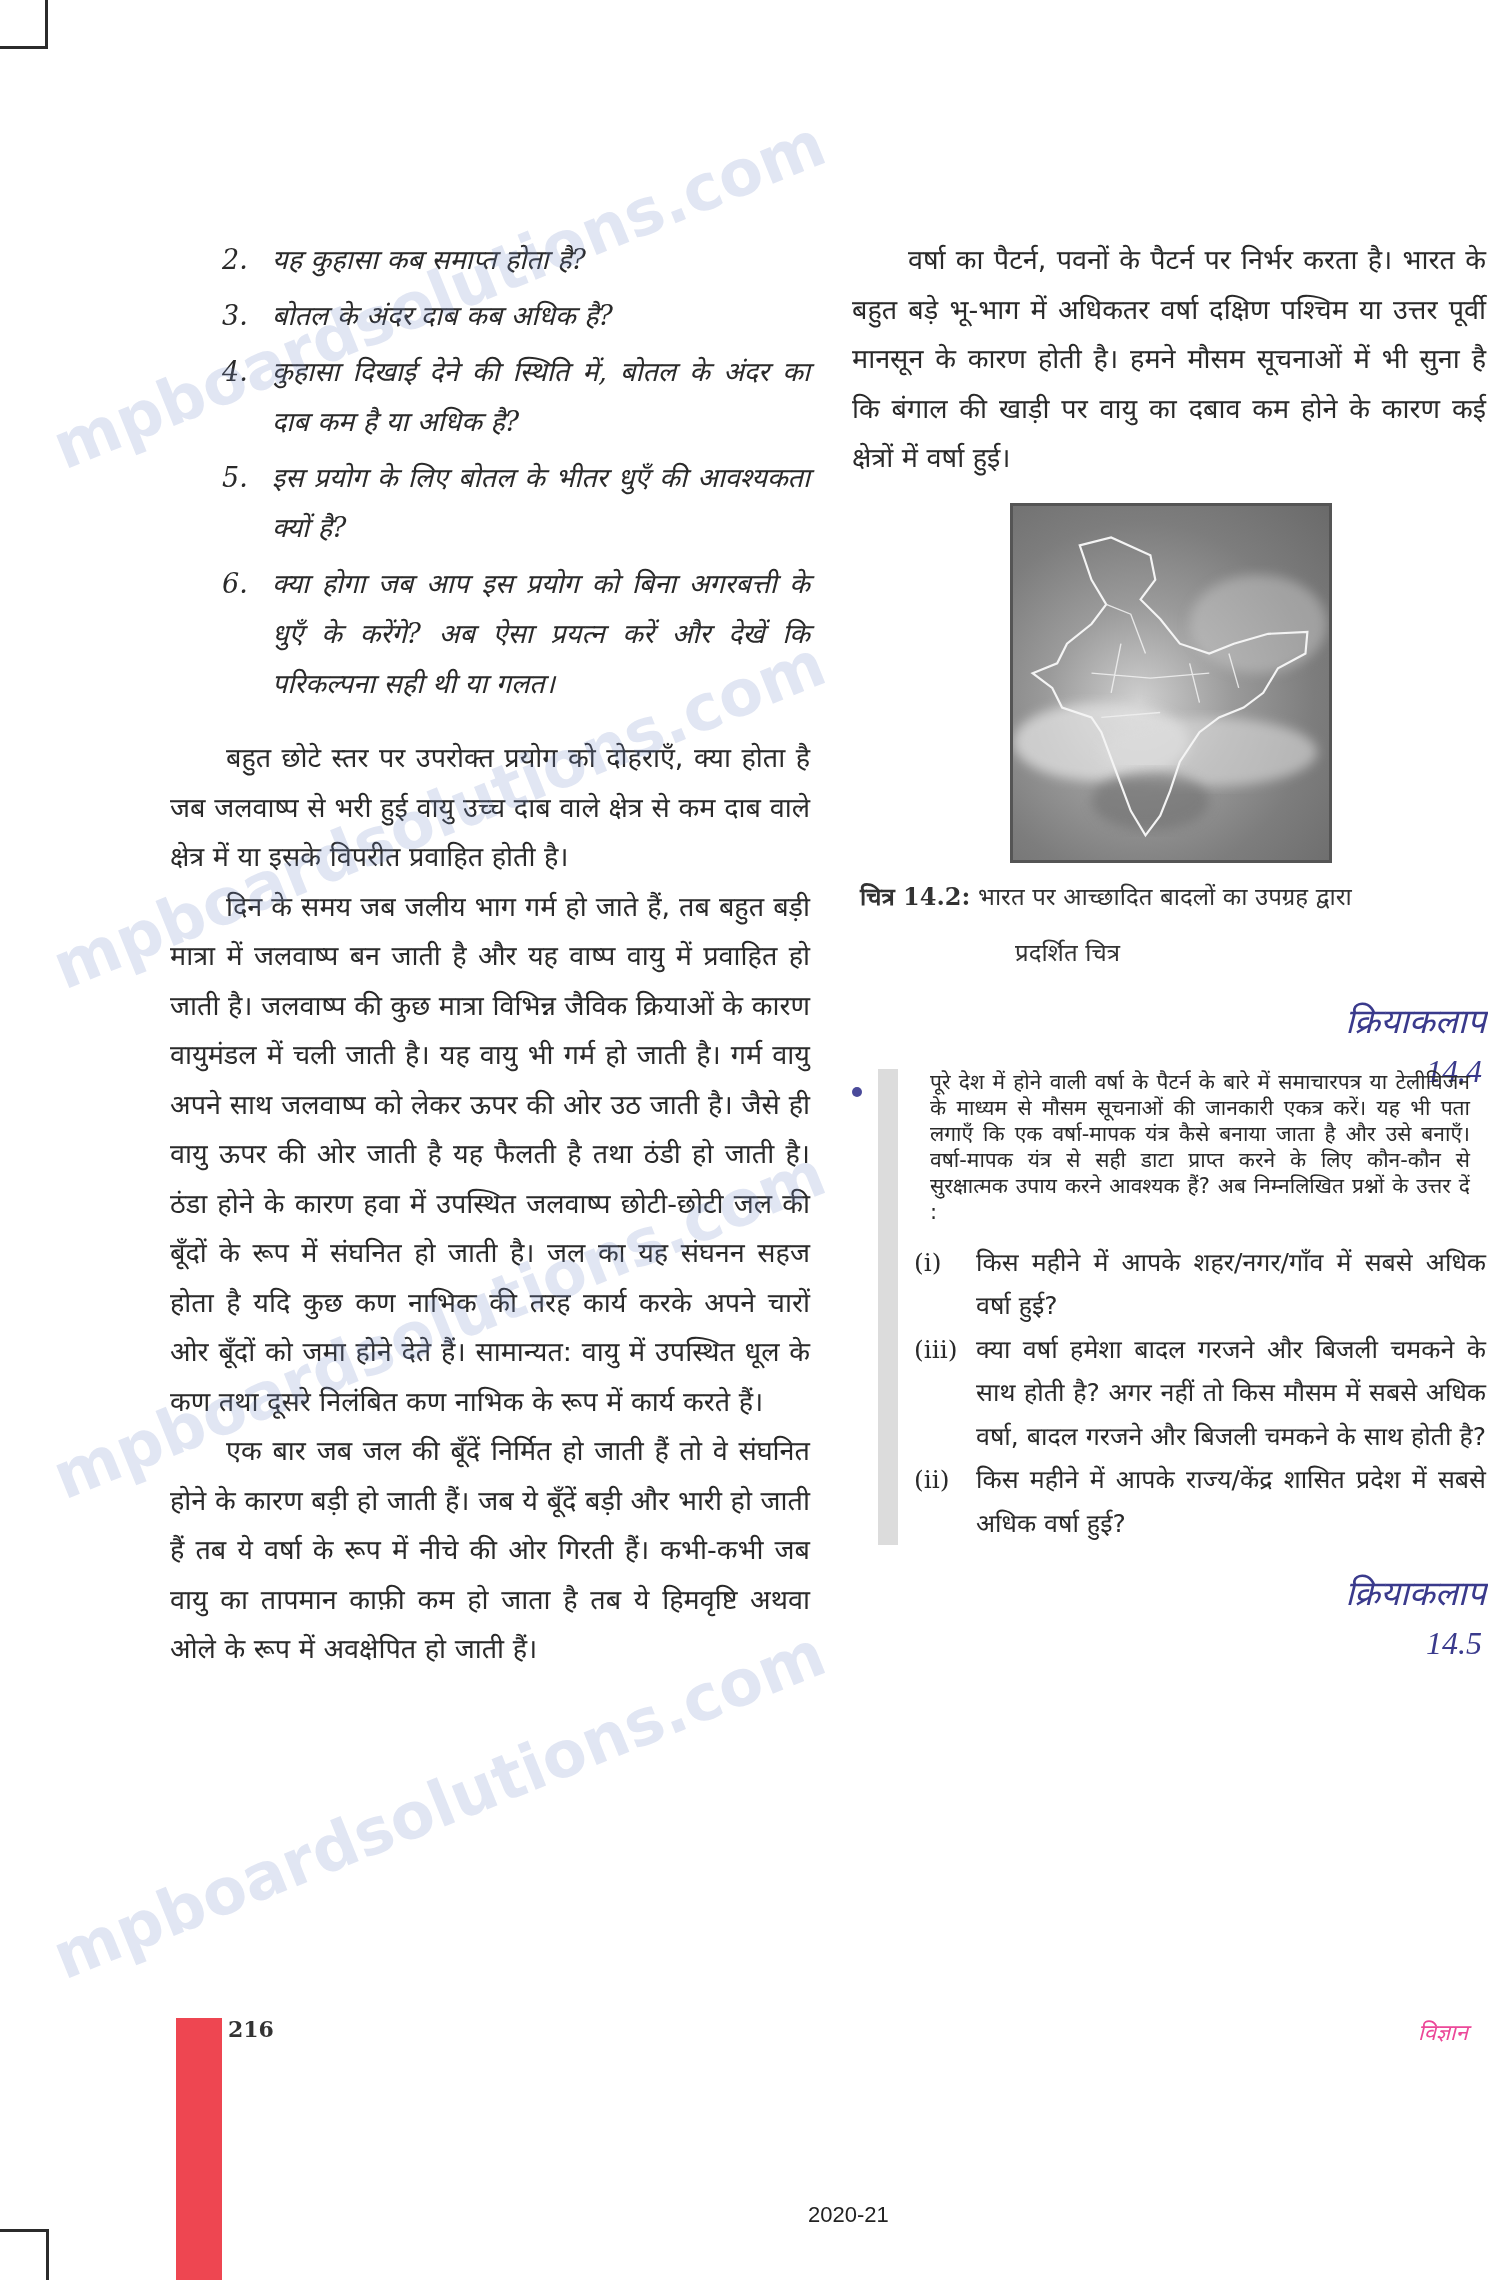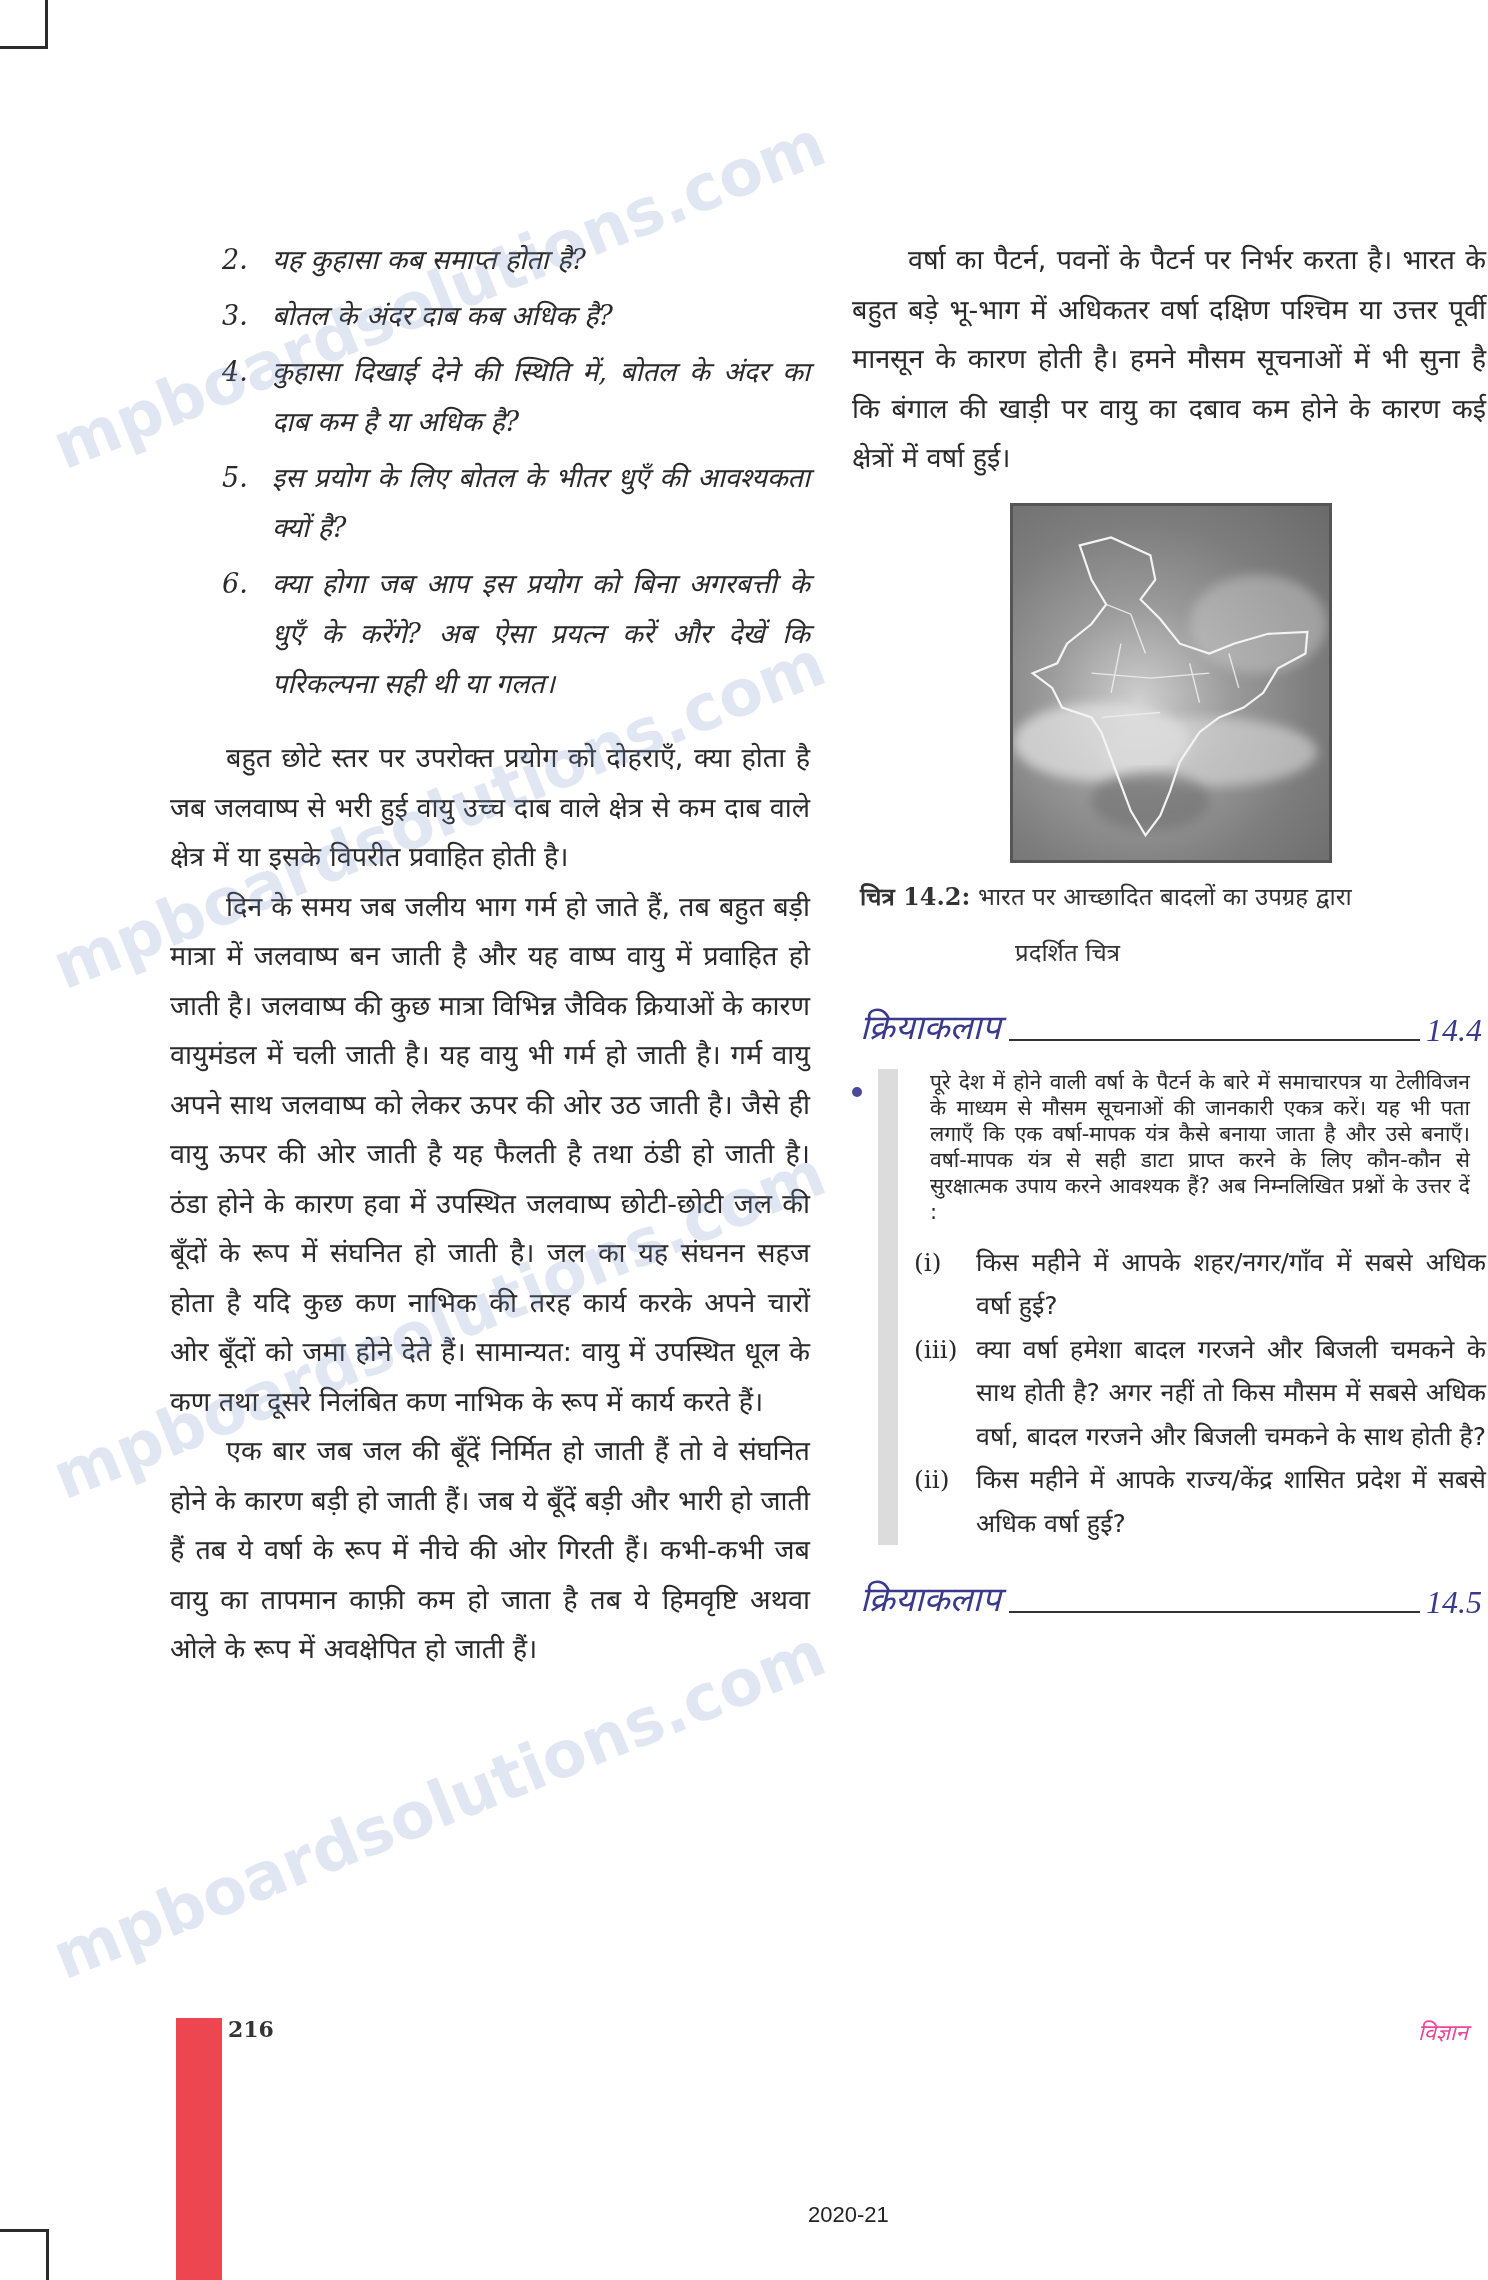--- a/index.html
+++ b/index.html
@@ -34,21 +34,21 @@
     .fig-box { width: 322px; height: 360px; margin: 20px 0 0 158px; border: 3px solid #555;
       box-sizing: border-box; position: relative; overflow: hidden;
       background: radial-gradient(ellipse at 40% 55%, #cfcfcf 0%, #9a9a9a 35%, #7d7d7d 65%, #6a6a6a 100%); }
     .fig-box svg { position: absolute; left: 0; top: 0; width: 100%; height: 100%; }
 
     .caption { font-family: "DejaVu Serif", serif; font-size: 24px;
       line-height: 40px; margin-top: 14px; color: #333; padding-left: 8px; }
     .caption .cap-label { font-weight: bold; }
     .caption .cap-line2 { display: block; padding-left: 155px; margin-top: 16px; }
 
-    .activity-head { display: flex; align-items: flex-end; margin-top: 24px; height: 52px; }
+    .activity-head { display: flex; align-items: flex-end; margin-top: 24px; height: 52px; flex-direction: column; }
     .activity-title { font-family: "DejaVu Serif", serif; font-style: italic; font-size: 34px;
       color: #3a3a8c; font-weight: normal; padding-left: 8px; }
     .activity-rule { flex: 1; border-bottom: 2px solid #333; margin: 0 6px 8px 8px; }
     .activity-num { font-family: Liberation Serif, serif; font-style: italic; font-size: 32px;
       color: #3a3a8c; padding-right: 4px; }
 
     .activity-box { position: relative; margin-top: 20px; padding-left: 62px; }
     .activity-bar { position: absolute; left: 26px; top: 0; bottom: 0; width: 20px; background: #dcdcdc; }
     .bullet { position: absolute; left: 0; top: 18px; width: 10px; height: 10px;
       border-radius: 50%; background: #4a4a9a; }

